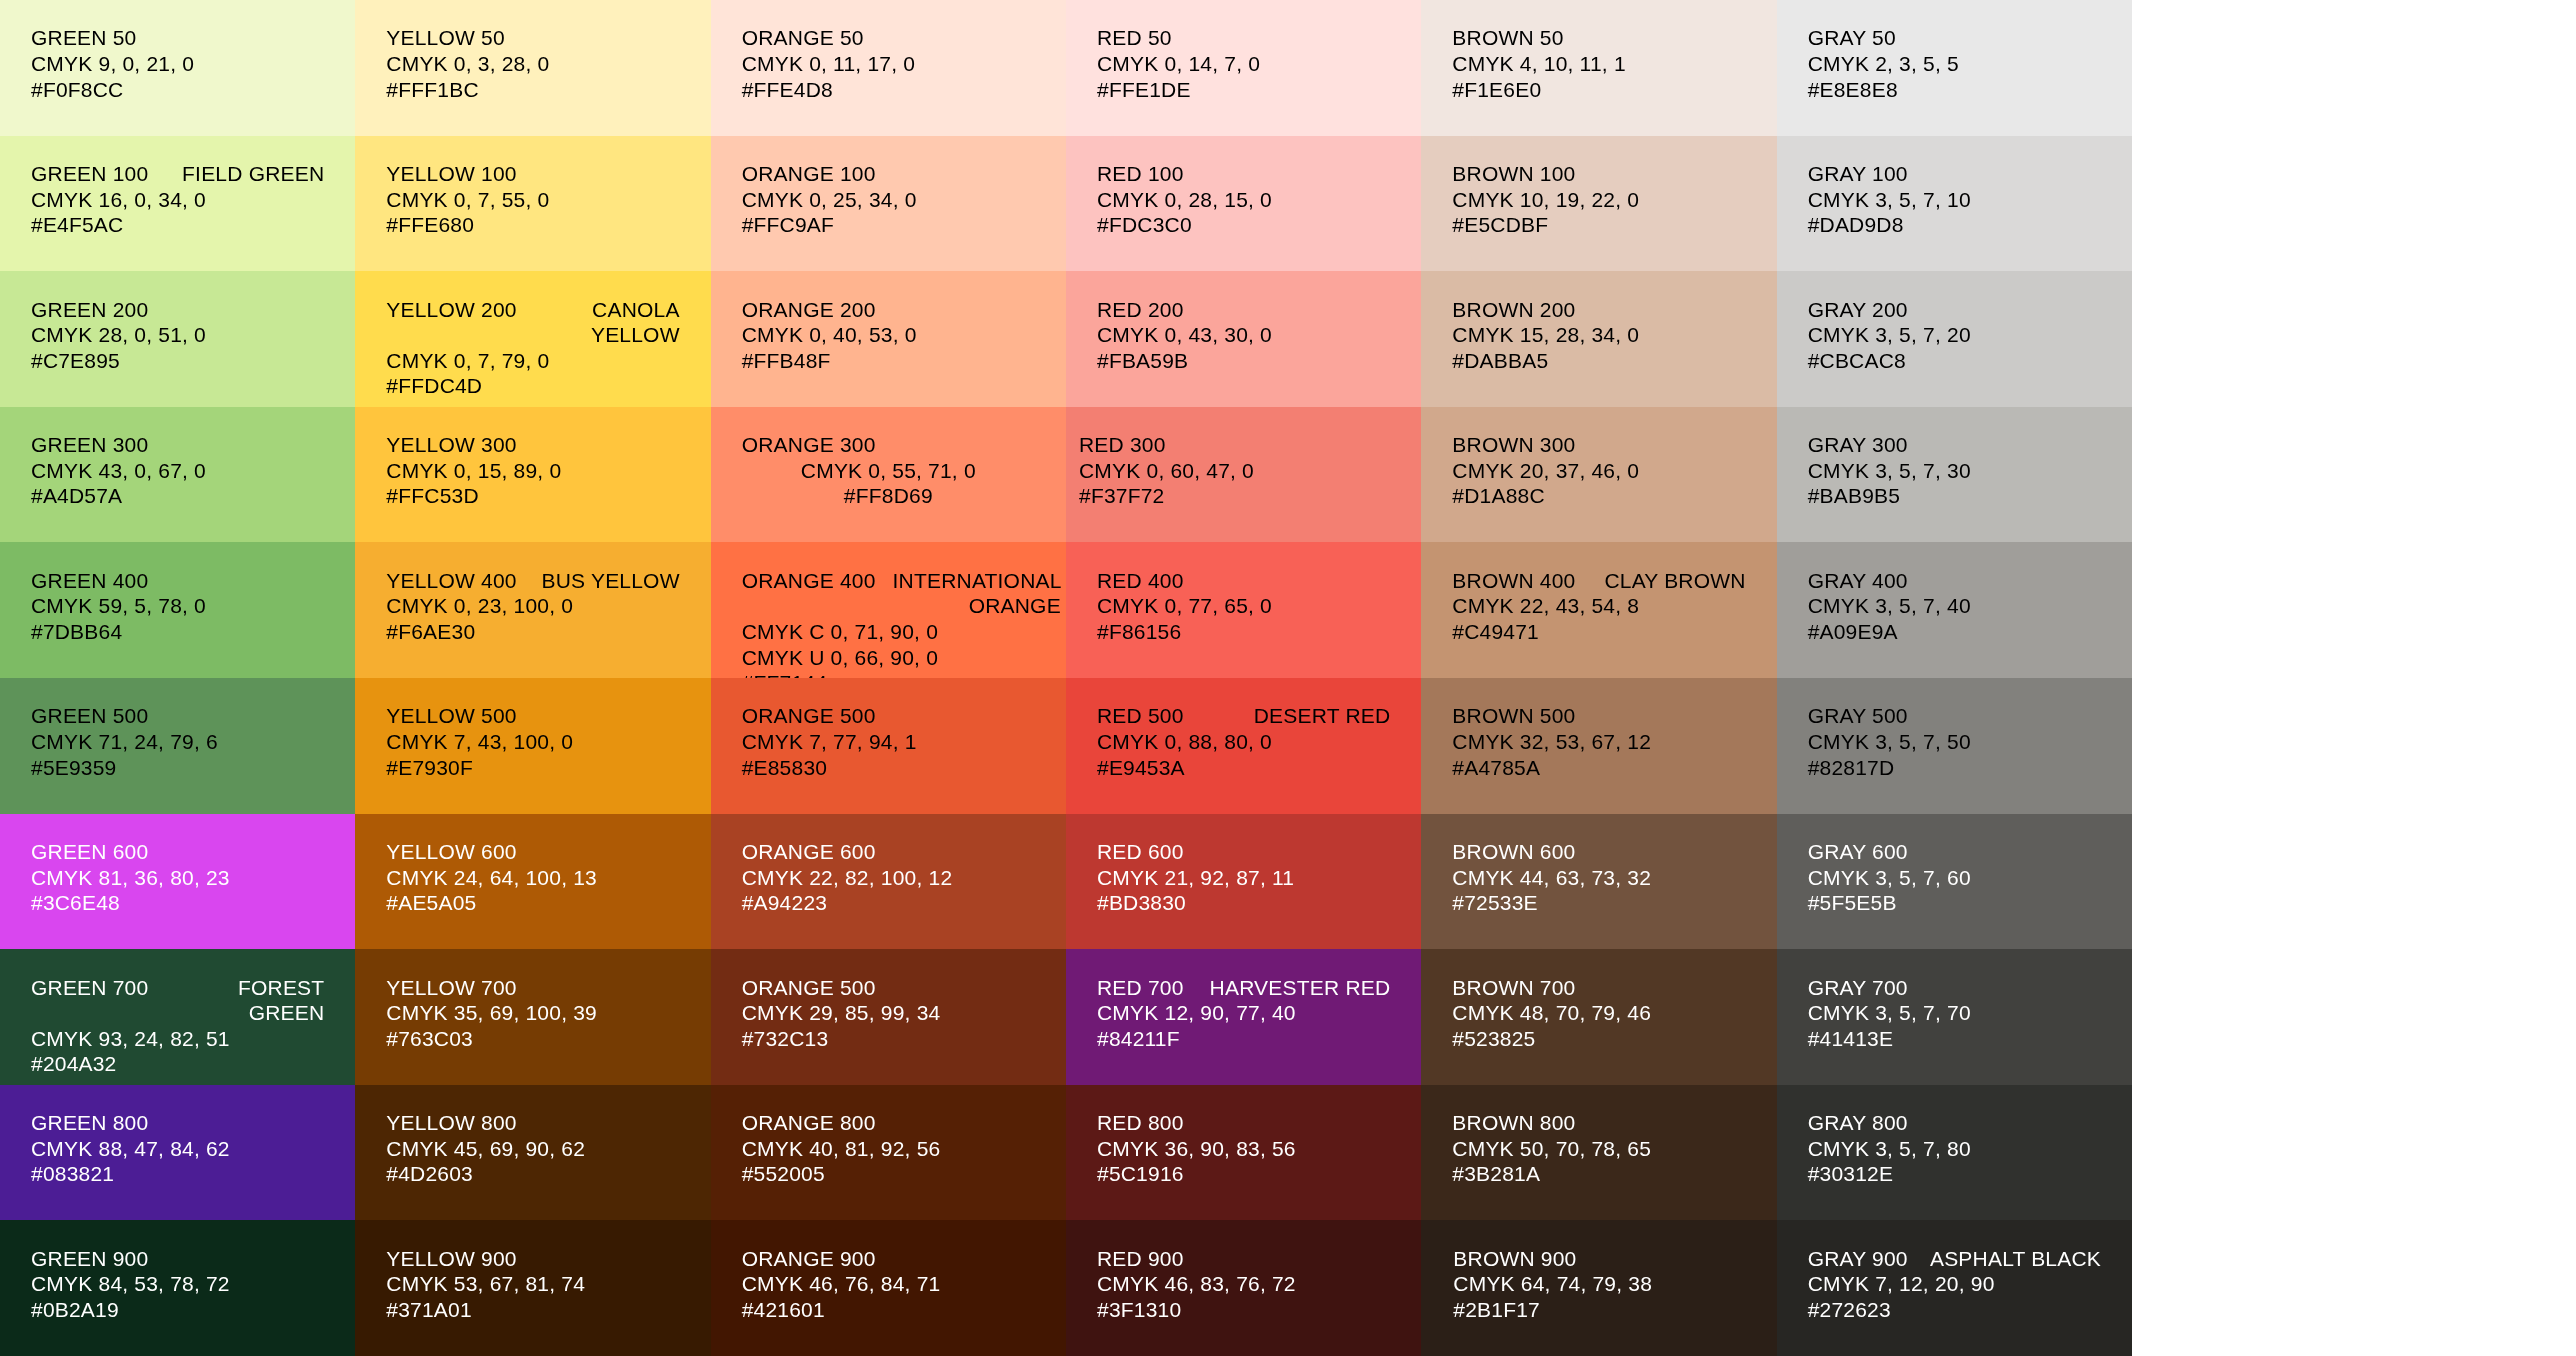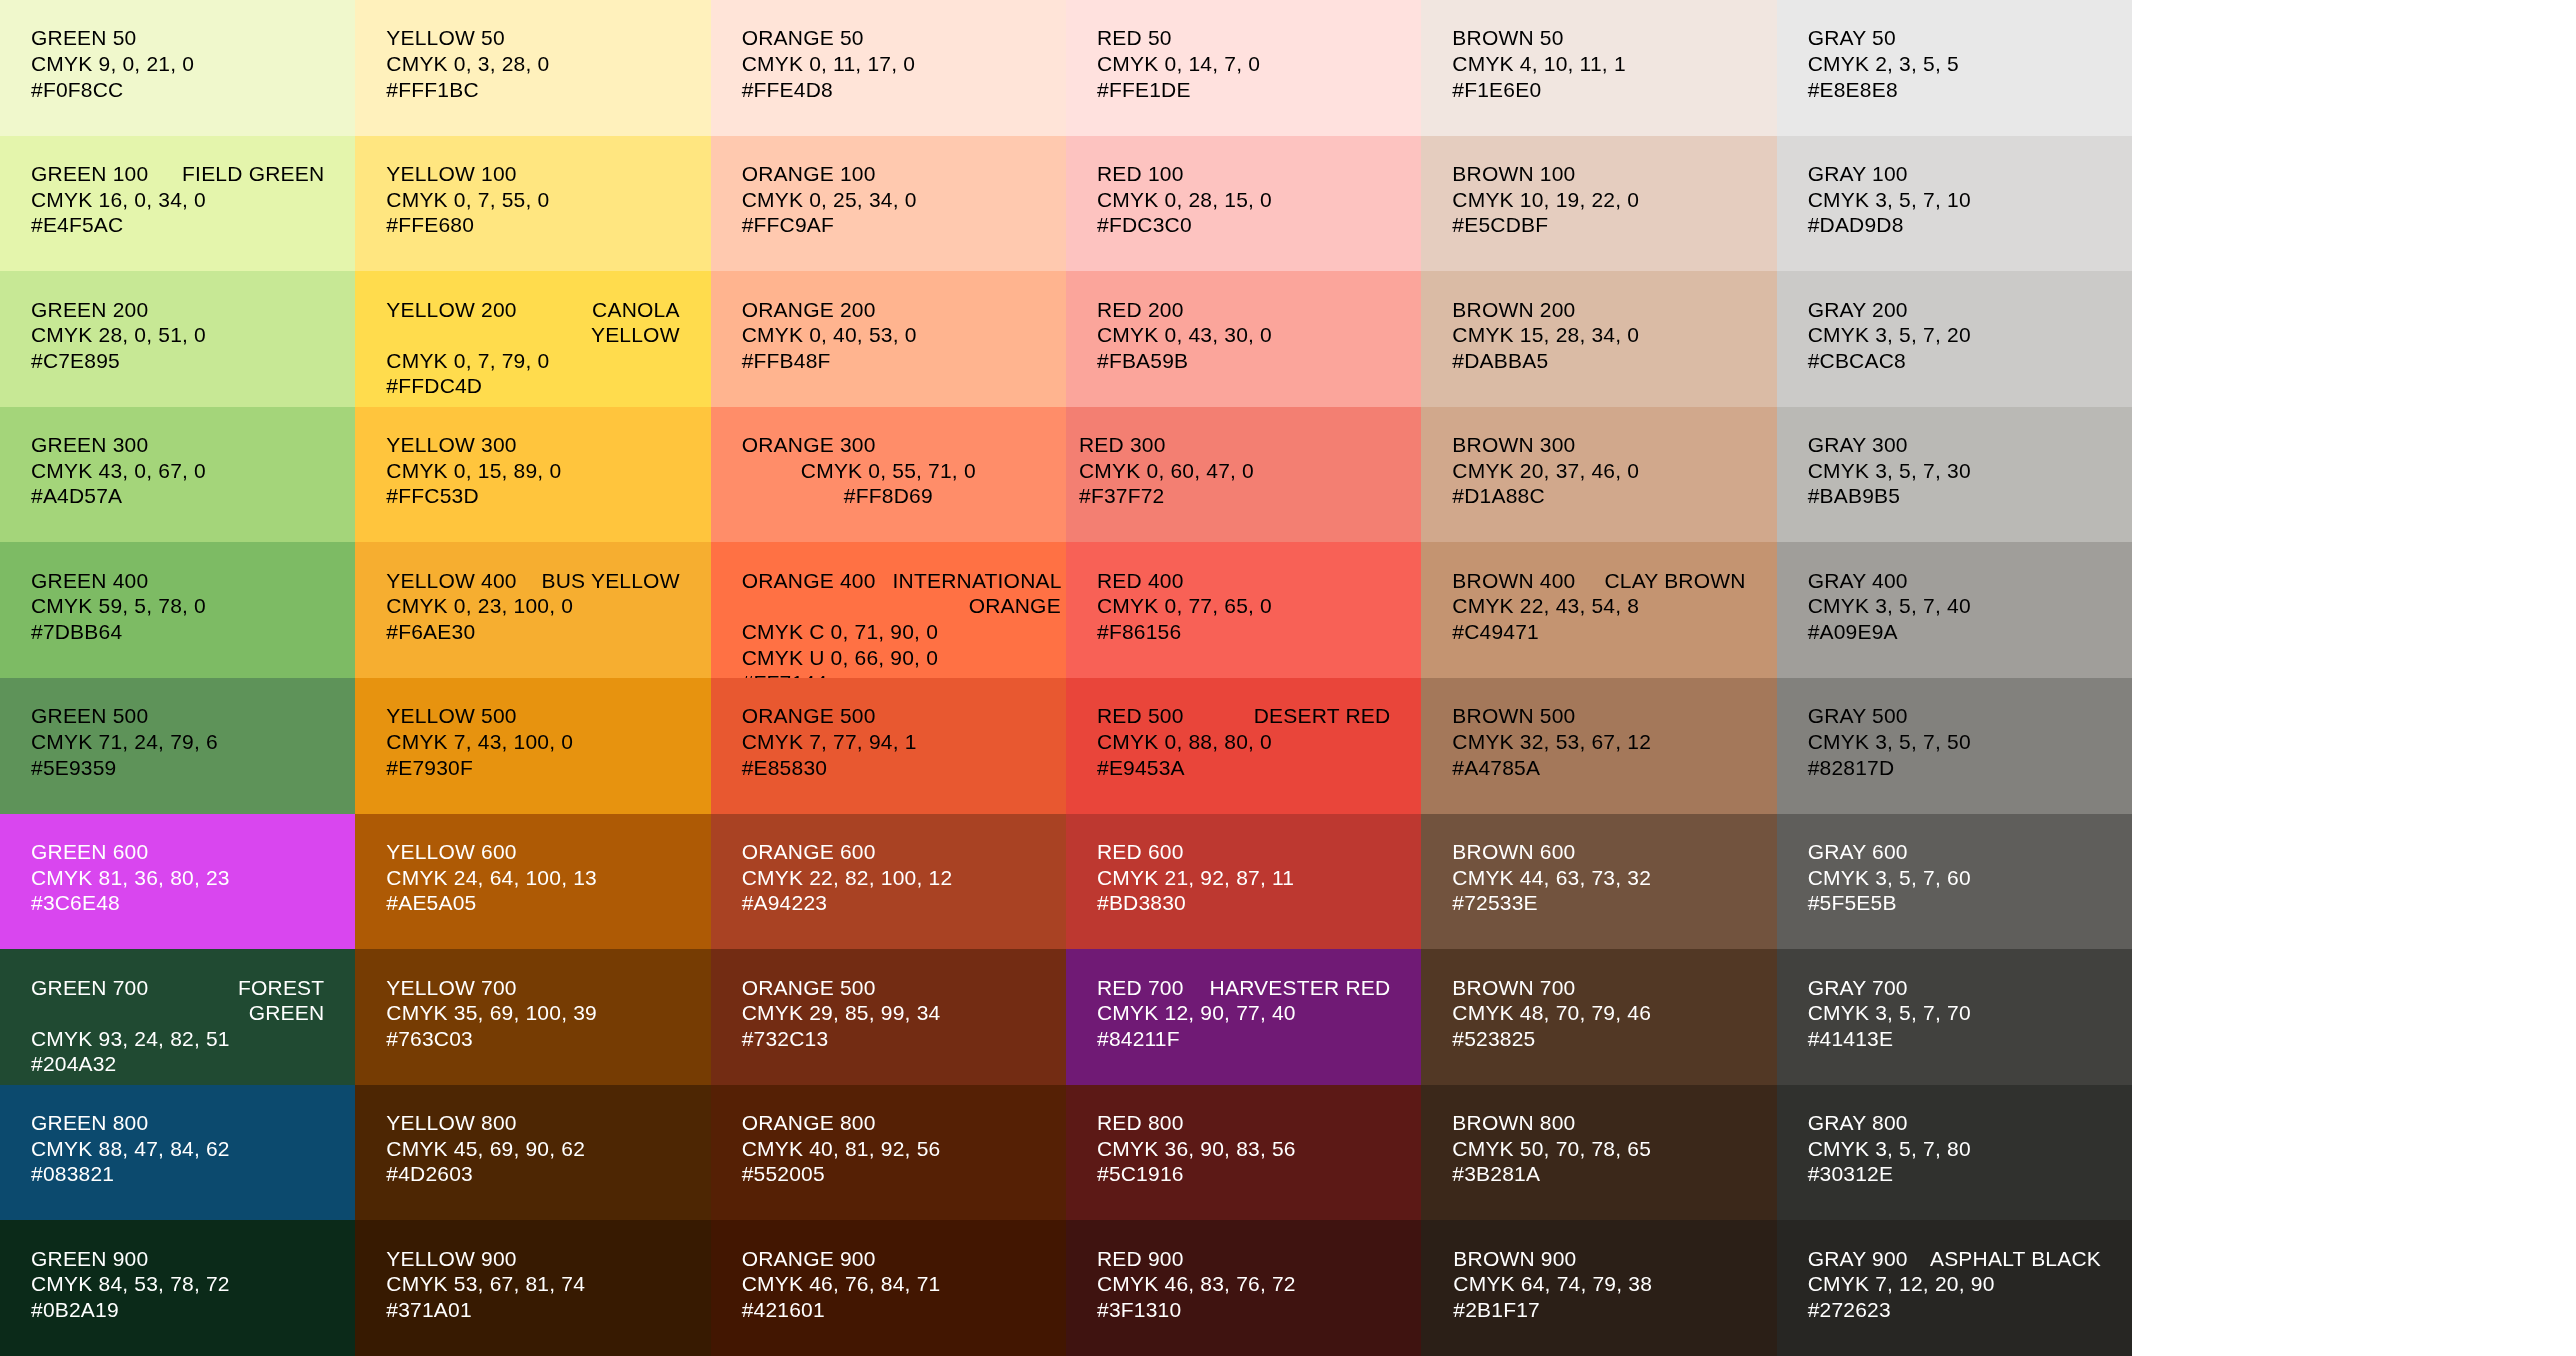--- a/index.html
+++ b/index.html
@@ -118,21 +118,21 @@
       <div class="swatch-hex">#3C6E48</div>
     </div>
     <div class="swatch light-text" style="background-color: rgb(32, 74, 50);">
       <div class="swatch-head">
         <div class="swatch-name">GREEN 700</div>
         <div class="swatch-alias">FOREST GREEN</div>
       </div>
       <div class="swatch-cmyk">CMYK 93, 24, 82, 51</div>
       <div class="swatch-hex">#204A32</div>
     </div>
-    <div class="swatch light-text" style="background-color: #0c4a6e;">
+    <div class="swatch light-text" style="background-color: #4c1d95;">
       <div class="swatch-head">
         <div class="swatch-name">GREEN 800</div>
       </div>
       <div class="swatch-cmyk">CMYK 88, 47, 84, 62</div>
       <div class="swatch-hex">#083821</div>
     </div>
     <div class="swatch light-text" style="background-color: rgb(11, 42, 25);">
       <div class="swatch-head">
         <div class="swatch-name">GREEN 900</div>
       </div>

